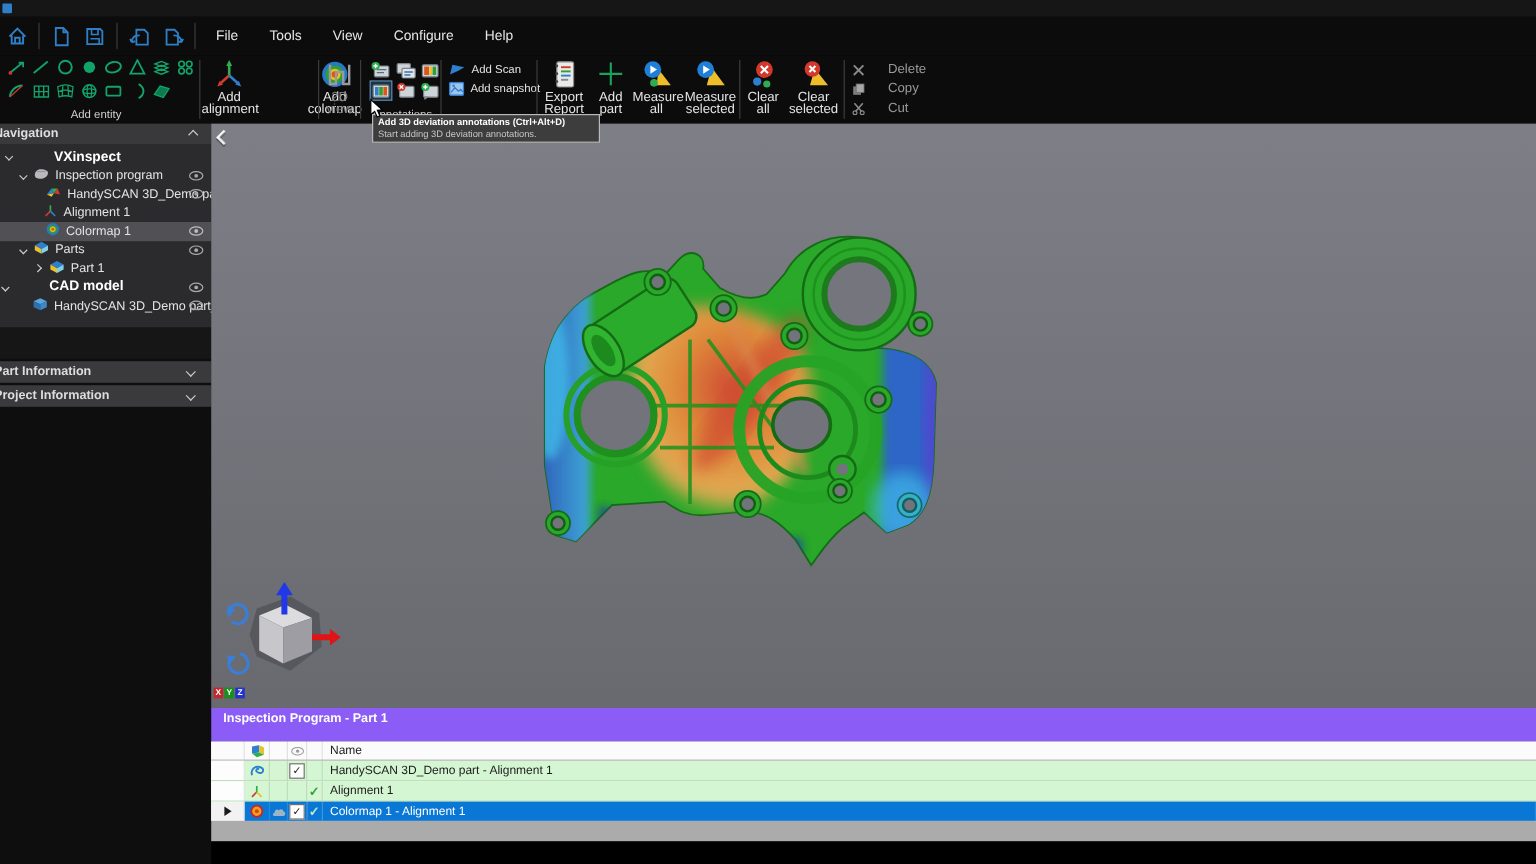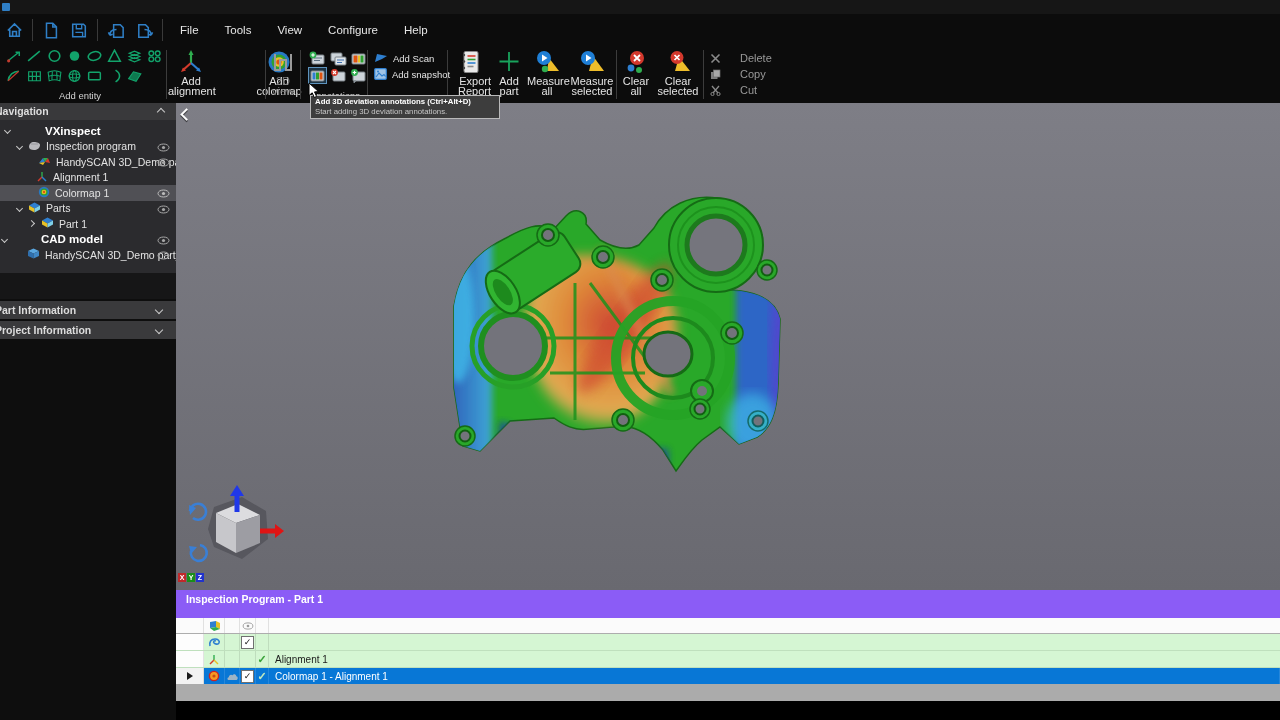--- a/index.html
+++ b/index.html
@@ -295,21 +295,21 @@
     <svg width="13" height="12" viewBox="0 0 13 12">
         <rect x="0.7" y="0.7" width="11.6" height="10.6" rx="1" fill="#9fc4e8" stroke="#2e7fd0" stroke-width="1.2"></rect>
         <path d="M2 9 L5 5 L8 8 L10 6.5 L11.5 8.5" fill="none" stroke="#2e7fd0" stroke-width="1.1"></path>
         <circle cx="4" cy="3.5" r="1" fill="#2e7fd0"></circle>
       </svg>
     <span>Add snapshot</span>
   </div>
 
   <div class="tsep" style="left:447px"></div>
 
-  <div class="tbtn" style="left:449px;width:42px;text-align:right;">
+  <div class="tbtn" style="left:449px;width:42px;">
     <div class="ticon">
       <svg width="20" height="25" viewBox="0 0 20 25">
           <rect x="4" y="1.5" width="14" height="21" rx="1.5" fill="#e9e9e9" stroke="#8a8a8a"></rect>
           <g stroke-width="1.6">
             <path d="M7.5 6 h8" stroke="#d33b2c"></path>
             <path d="M7.5 9.5 h8" stroke="#2fa12f"></path>
             <path d="M7.5 13 h8" stroke="#2e7fd0"></path>
             <path d="M7.5 16.5 h6" stroke="#8a8a8a"></path>
           </g>
           <g fill="#444">
@@ -683,34 +683,36 @@
           </svg>
       </div>
       <div class="bcell"></div>
       <div class="bcell">
         <svg width="12" height="8" viewBox="0 0 13 9">
             <ellipse cx="6.5" cy="4.5" rx="5.5" ry="3.5" fill="none" stroke="#9a9a9a" stroke-width="1"></ellipse>
             <circle cx="6.5" cy="4.5" r="1.5" fill="#9a9a9a"></circle>
           </svg>
       </div>
       <div class="bcell"></div>
+      <div class="bcell namec">Name</div>
     </div>
 
     <div class="brow g">
       <div class="bcell selcol"></div>
       <div class="bcell">
         <svg width="13" height="11" viewBox="0 0 13 11">
             <path d="M2 9 C1 5 3 2 7 2 C10 2 12 4 11 6 C10 8 7 7 6 6 C5 5 6 3 8 4" fill="none" stroke="#2e7fd0" stroke-width="1.6"></path>
           </svg>
       </div>
       <div class="bcell"></div>
       <div class="bcell">
           <span class="cbx">✓</span>
         </div>
       <div class="bcell"></div>
+      <div class="bcell namec">HandySCAN 3D_Demo part - Alignment 1</div>
     </div>
 
     <div class="brow g">
       <div class="bcell selcol"></div>
       <div class="bcell">
         <svg width="12" height="11" viewBox="0 0 12 11">
             <path d="M6 1 V6" stroke="#2fae4f" stroke-width="1.4"></path>
             <path d="M6 6 L2 10" stroke="#d33b2c" stroke-width="1.4"></path>
             <path d="M6 6 L10 10" stroke="#e8c227" stroke-width="1.4"></path>
           </svg>

